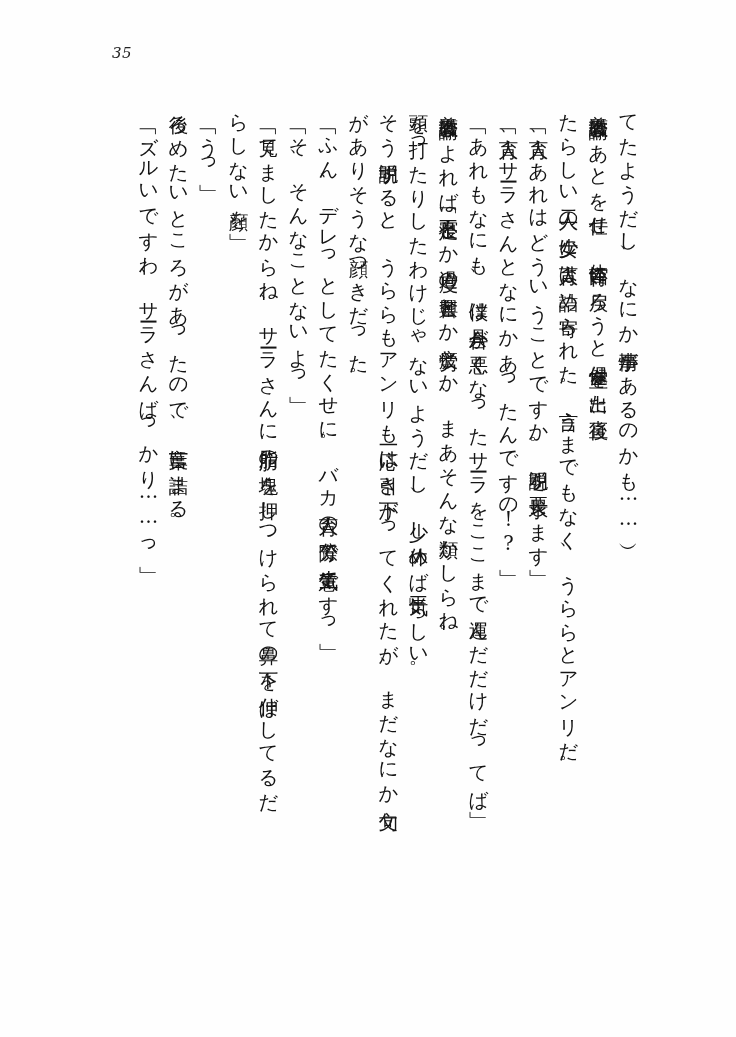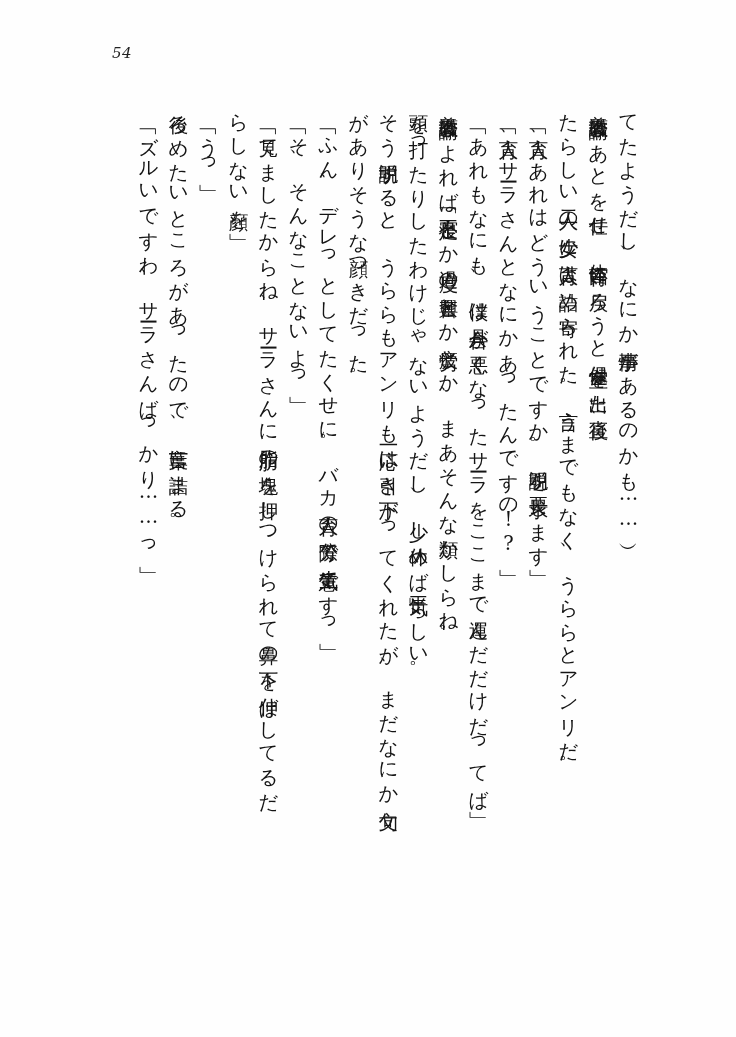--- a/index.html
+++ b/index.html
@@ -59,21 +59,21 @@
   }
   .line.indent {
     padding-top: 22px;
     box-sizing: border-box;
   }
 </style>
 </head>
 <body>
 
 <div class="page">
-  <div class="page-number">54</div>
+  <div class="page-number">35</div>
   <div class="text-block">
     <div class="line">てたようだし、なにか事情があるのかも……）</div>
     <div class="line">養護教諭にあとを任せ、体育館に戻ろうと保健室を出た直後、</div>
     <div class="line">たらしい二人の少女に育人は詰め寄られた。言うまでもなく、うららとアンリだ。</div>
     <div class="line indent">「育人、あれはどういうことですか。説明を要求します」</div>
     <div class="line indent">「育人、サーラさんとなにかあったんですの!?」</div>
     <div class="line indent">「あれもなにも、僕は具合が悪くなったサーラをここまで運んだだけだってば」</div>
     <div class="line">養護教諭によれば「寝不足とか過度の興奮とか疲労とか、まあそんな類かしらね。</div>
     <div class="line">頭を打ったりしたわけじゃないようだし、少し休めば平気」らしい。</div>
     <div class="line">そう説明すると、うららもアンリも一応は引き下がってくれたが、まだなにか文句</div>

